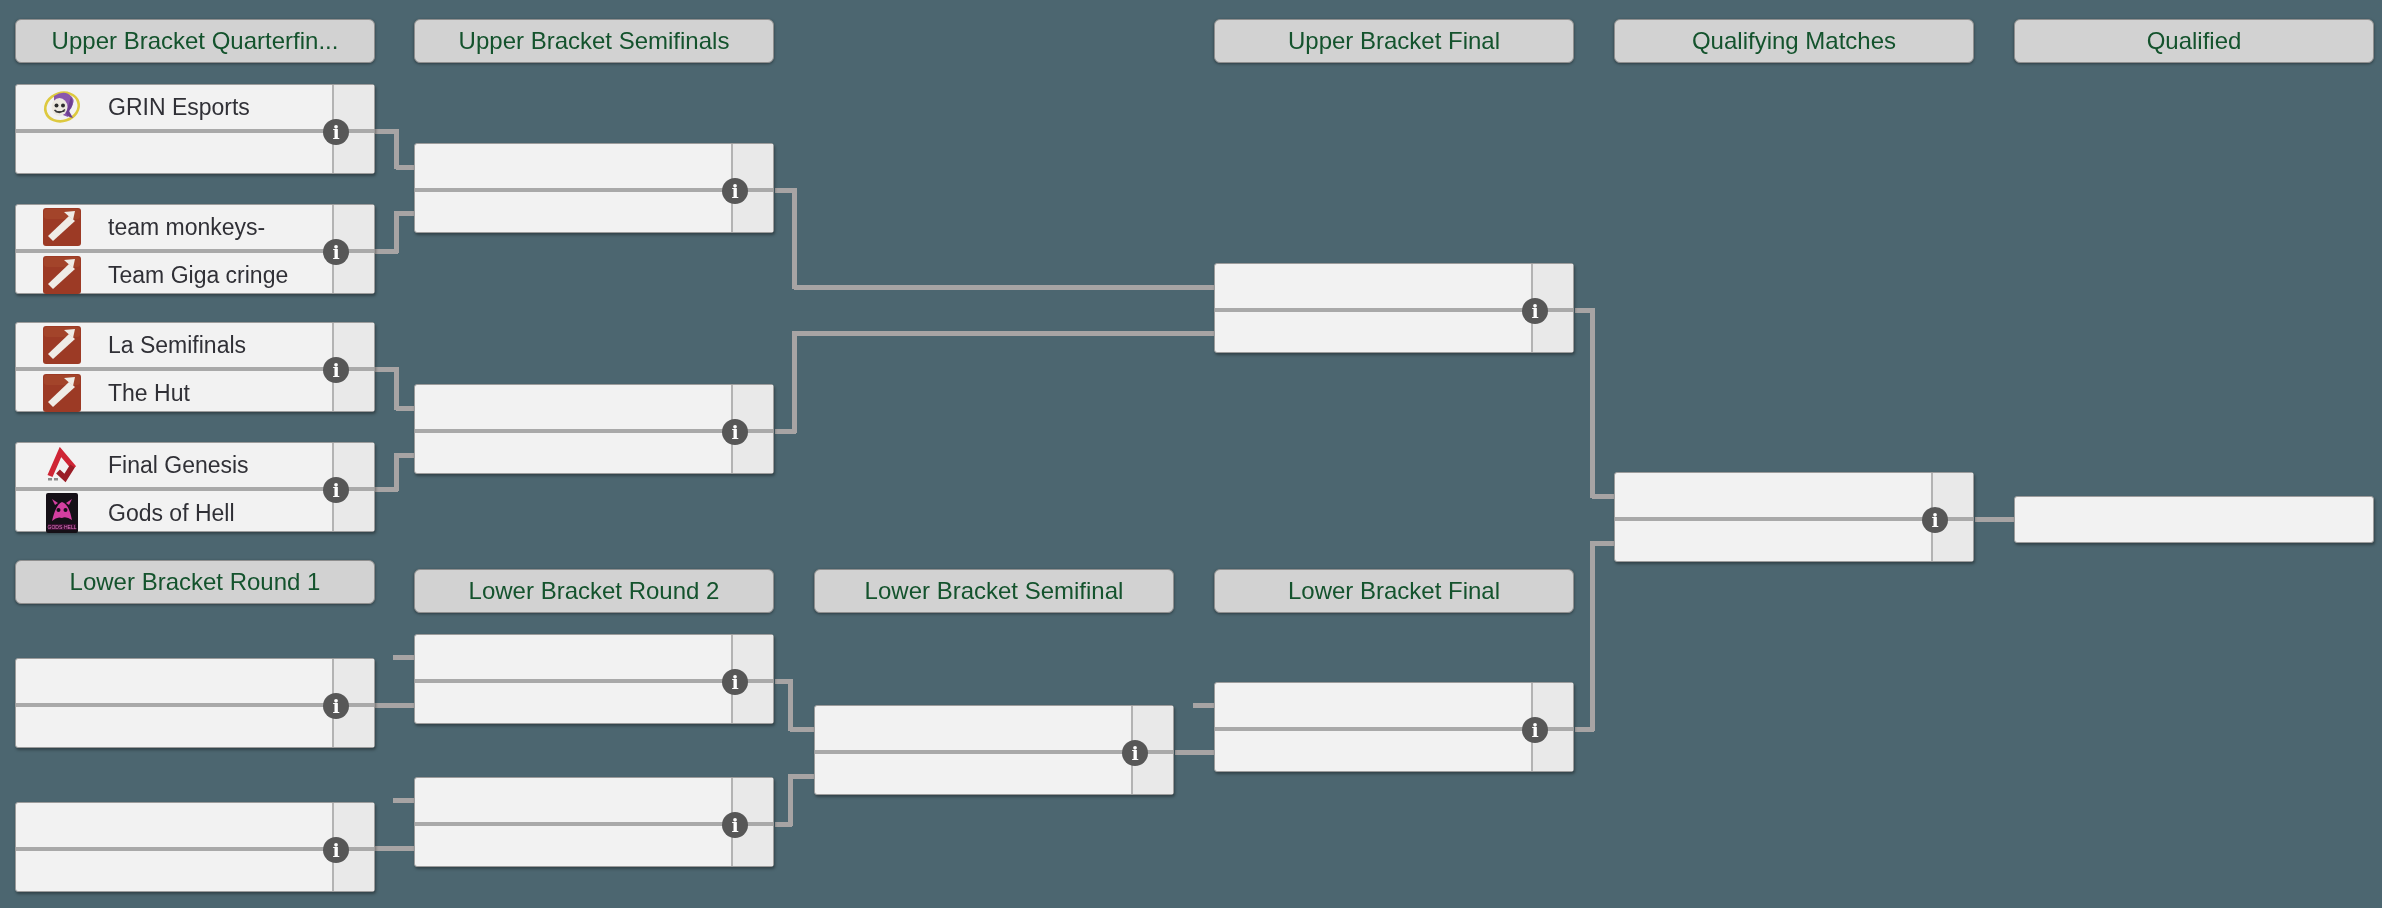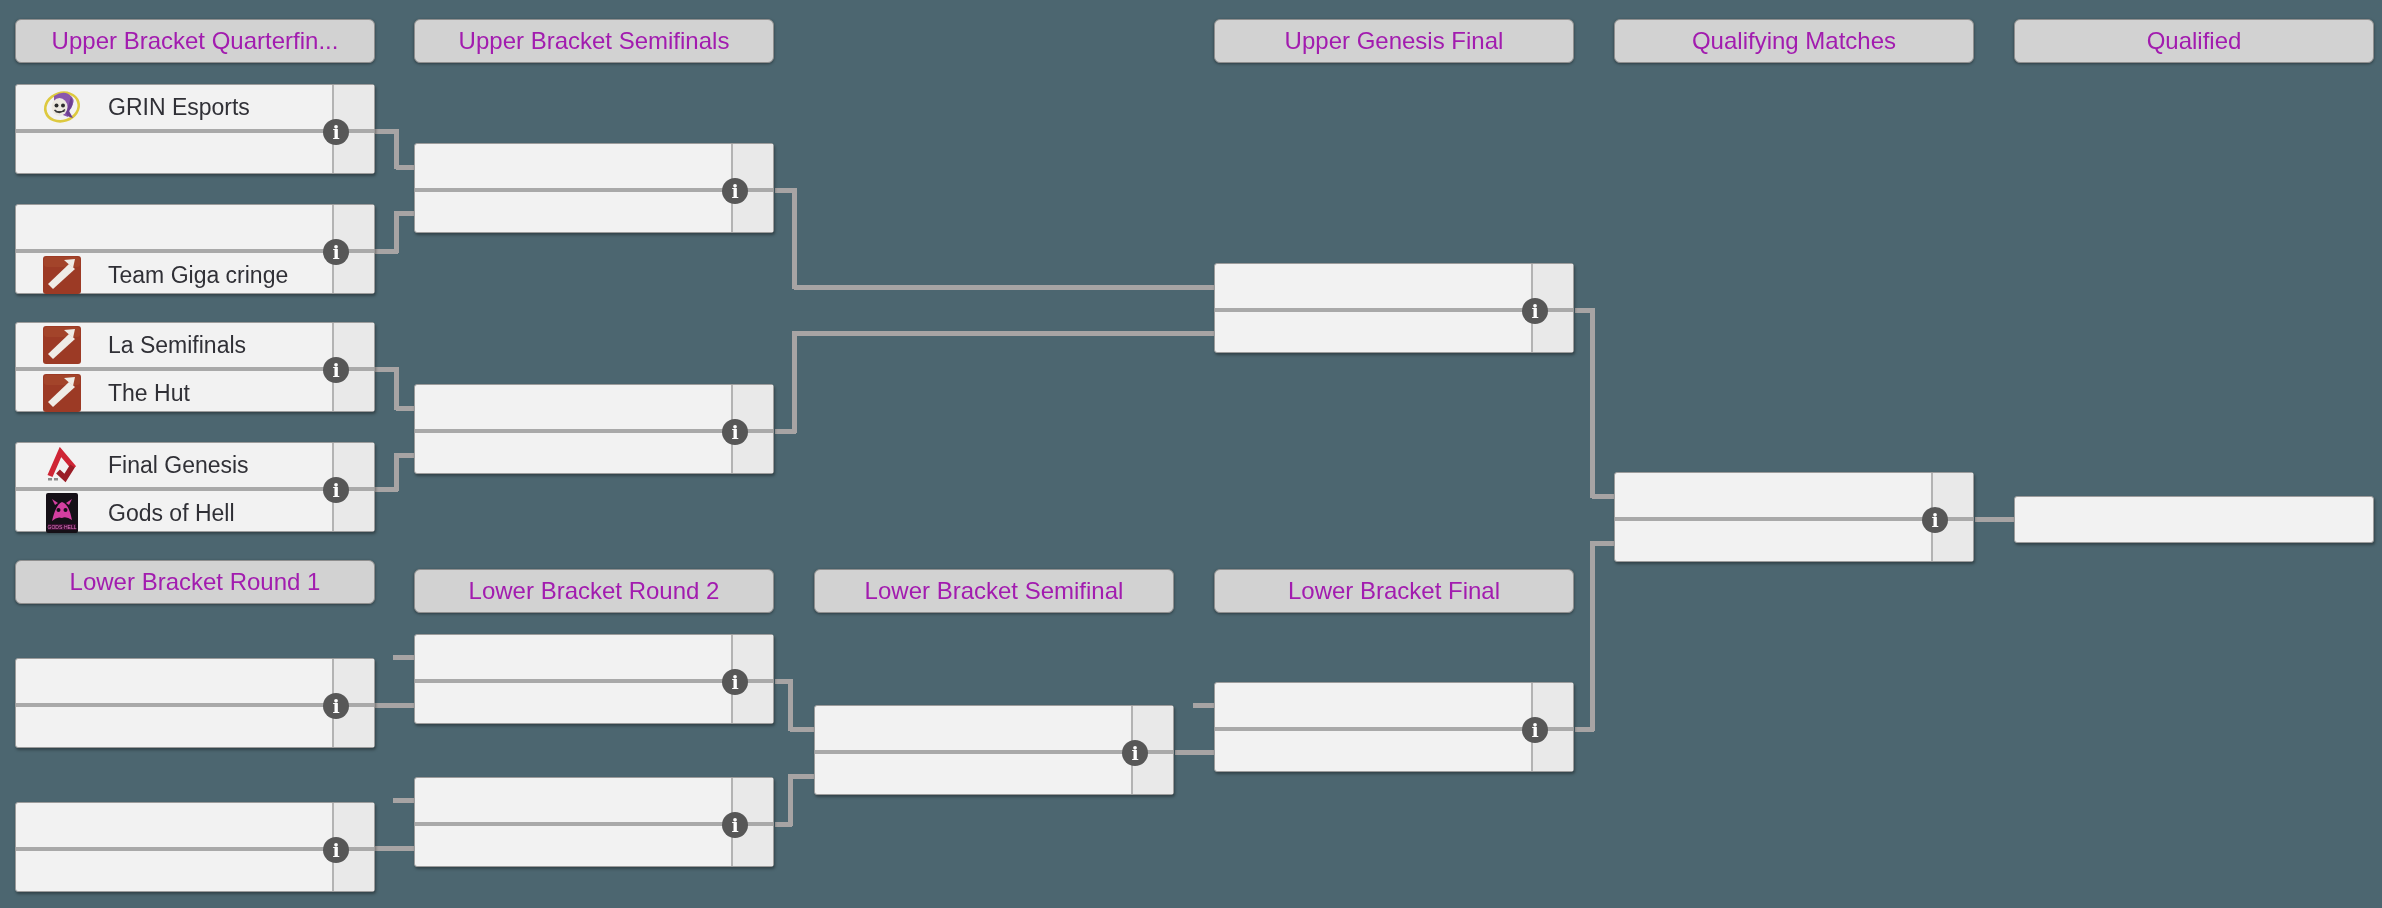--- a/index.html
+++ b/index.html
@@ -5,21 +5,21 @@
   html,body{margin:0;padding:0;background:#4c6670;}
   #bracket{
     position:relative;width:2382px;height:908px;overflow:hidden;
     background:#4c6670;font-family:"Liberation Sans",sans-serif;
   }
   .hdr{
     position:absolute;width:360px;height:44px;box-sizing:border-box;
     background:#d2d2d2;border:1px solid #8f8f8f;border-radius:6px;
     box-shadow:0 1px 3px rgba(0,0,0,.4);
     display:flex;align-items:center;justify-content:center;
-    font-size:24px;color:#a21caf;white-space:nowrap;overflow:hidden;
+    font-size:24px;color:#14532d;white-space:nowrap;overflow:hidden;
   }
   .match{
     position:absolute;width:360px;height:90px;box-sizing:border-box;
     background:#f2f2f2;border:1px solid #9c9c9c;border-radius:3px;
     box-shadow:1px 2px 3px rgba(0,0,0,.35);
   }
   .match.single{height:47px;}
   .scorecol{
     position:absolute;top:0;bottom:0;right:0;width:40px;
     background:#e9e9e9;border-left:2px solid #b3b3b3;
@@ -117,21 +117,21 @@
         <circle cx="12.5" cy="17" r="2" fill="#151017"></circle>
         <circle cx="19.5" cy="17" r="2" fill="#151017"></circle>
         <rect x="2" y="31" width="28" height="6" fill="#3a1030"></rect>
         <text x="16" y="36" font-size="5" fill="#e878c8" text-anchor="middle" font-family="Liberation Sans, sans-serif">GODS·HELL</text>
       </symbol>
     </defs>
   </svg>
 
   <div class="hdr" style="left:15px;top:19px">Upper Bracket Quarterfin...</div>
   <div class="hdr" style="left:414px;top:19px">Upper Bracket Semifinals</div>
-  <div class="hdr" style="left:1214px;top:19px">Upper Genesis Final</div>
+  <div class="hdr" style="left:1214px;top:19px">Upper Bracket Final</div>
   <div class="hdr" style="left:1614px;top:19px">Qualifying Matches</div>
   <div class="hdr" style="left:2014px;top:19px">Qualified</div>
   <div class="hdr" style="left:15px;top:560px">Lower Bracket Round 1</div>
   <div class="hdr" style="left:414px;top:569px">Lower Bracket Round 2</div>
   <div class="hdr" style="left:1214px;top:569px">Lower Bracket Final</div>
   <div class="hdr" style="left:814px;top:569px">Lower Bracket Semifinal</div>
 
   <div class="match" style="left:15px;top:84px">
     <div class="scorecol"></div>
     <div class="mid"></div>
@@ -142,48 +142,56 @@
           </svg>
         </span>
       <span class="tname">GRIN Esports</span>
     </div>
     <div class="info">i</div>
   </div>
 
   <div class="match" style="left:15px;top:204px">
     <div class="scorecol"></div>
     <div class="mid"></div>
-    <div class="row b">
+    <div class="row">
       <span class="logo">
           <svg width="40" height="40">
             <use href="#sym-dota2"></use>
           </svg>
         </span>
-      <span class="tname">Team Giga cringe</span>
-    </div>
-    <div class="info">i</div>
-  </div>
-
-  <div class="match" style="left:15px;top:322px">
-    <div class="scorecol"></div>
-    <div class="mid"></div>
-    <div class="row">
+      <span class="tname">team monkeys-</span>
+    </div>
+    <div class="row b">
       <span class="logo">
           <svg width="40" height="40">
             <use href="#sym-dota2"></use>
           </svg>
         </span>
-      <span class="tname">La Semifinals</span>
-    </div>
-    <div class="row b">
+      <span class="tname">Team Giga cringe</span>
+    </div>
+    <div class="info">i</div>
+  </div>
+
+  <div class="match" style="left:15px;top:322px">
+    <div class="scorecol"></div>
+    <div class="mid"></div>
+    <div class="row">
       <span class="logo">
           <svg width="40" height="40">
             <use href="#sym-dota2"></use>
           </svg>
         </span>
+      <span class="tname">La Semifinals</span>
+    </div>
+    <div class="row b">
+      <span class="logo">
+          <svg width="40" height="40">
+            <use href="#sym-dota2"></use>
+          </svg>
+        </span>
       <span class="tname">The Hut</span>
     </div>
     <div class="info">i</div>
   </div>
 
   <div class="match" style="left:15px;top:442px">
     <div class="scorecol"></div>
     <div class="mid"></div>
     <div class="row">
       <span class="logo">

